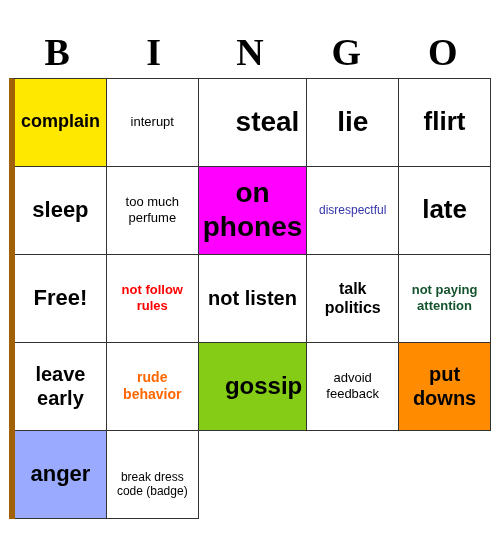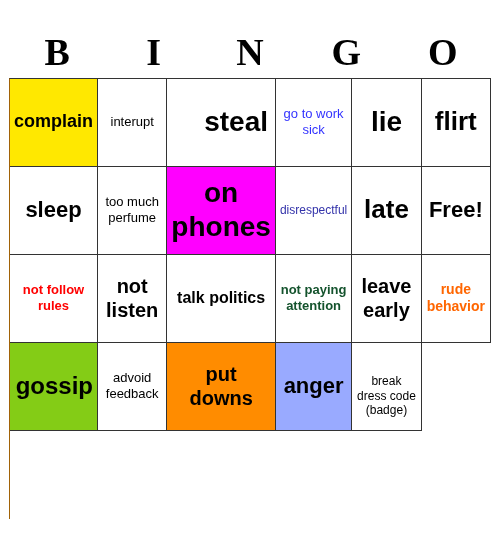--- a/index.html
+++ b/index.html
@@ -23,23 +23,23 @@
       text-align: center;
     }
     .bingo-header span {
       font-size: 38px;
       font-weight: bold;
       font-family: 'Times New Roman', serif;
       padding: 4px 0;
     }
     .bingo-grid {
       display: grid;
-      grid-template-columns: repeat(6, 1fr);
+      grid-template-columns: repeat(5, 1fr);
       grid-template-rows: repeat(5, 88px);
-      border-left: 1px solid #a16207;
+      border-left: 6px solid #a16207;
       border-top: 1px solid #333;
     }
     .cell {
       border-right: 1px solid #333;
       border-bottom: 1px solid #333;
       display: flex;
       align-items: center;
       justify-content: center;
       text-align: center;
       padding: 4px;
@@ -69,23 +69,20 @@
   <div class="bingo-grid">
 
     <div class="cell yellow">
       <span style="font-size:18px;font-weight:bold;">complain</span>
     </div>
     <div class="cell">
       <span>interupt</span>
     </div>
     <div class="cell">
       <span style="font-size:28px;font-weight:bold;margin-left:30px;">steal</span>
-    </div>
-    <div class="cell">
-      <span class="text-blue" style="font-size:13px;">go to work sick</span>
     </div>
     <div class="cell">
       <span style="font-size:28px;font-weight:bold;">lie</span>
     </div>
 
     <div class="cell">
       <span style="font-size:26px;font-weight:bold;">flirt</span>
     </div>
     <div class="cell">
       <span style="font-size:22px;font-weight:bold;">sleep</span>

